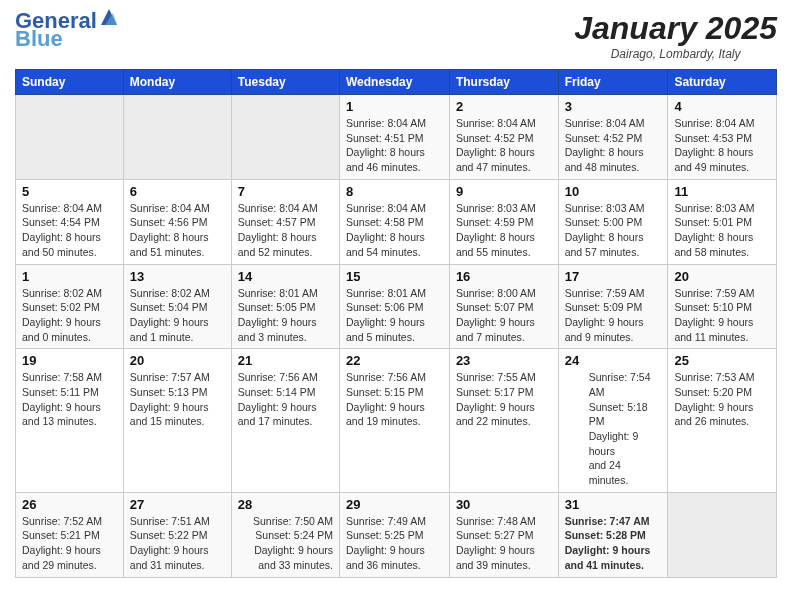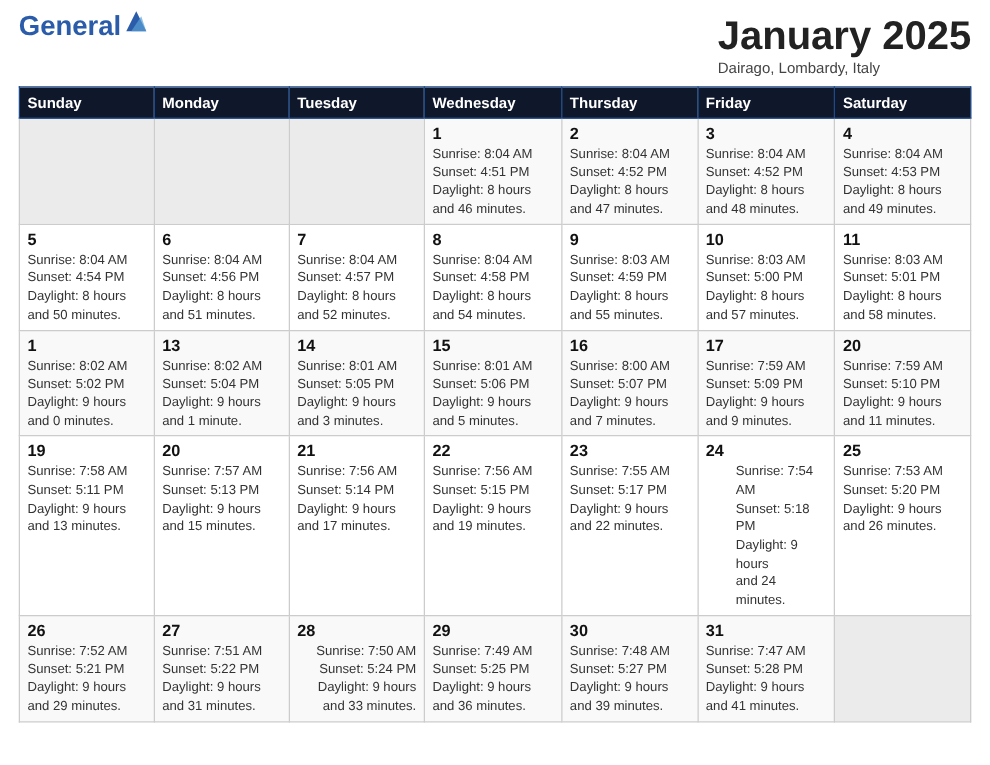--- a/index.html
+++ b/index.html
@@ -24,39 +24,40 @@
       display: flex;
       align-items: center;
     }
     .logo-text {
       font-size: 22px;
       font-weight: bold;
       color: #2a5caa;
       line-height: 1;
     }
     .title-block {
-      text-align: left;
+      text-align: center;
+      font-style: italic;
     }
     .title-block h1 {
       font-size: 32px;
       font-weight: bold;
       color: #222;
     }
     .title-block h2 {
       font-size: 12px;
       color: #444;
       font-weight: normal;
     }
     .calendar {
       width: 100%;
       border-collapse: collapse;
       font-size: 11px;
     }
     .calendar thead tr th {
-      background-color: #0f172a;
+      background-color: #1d4ed8;
       color: #fff;
       text-align: left;
       padding: 5px 6px;
       font-size: 12px;
       font-weight: bold;
       border: 1px solid #1e4a8a;
     }
     .calendar tbody tr td {
       vertical-align: top;
       padding: 4px 6px;
@@ -92,20 +93,23 @@
 <div class="page">
   <div class="header">
     <div class="logo">
       <div>
         <div style="display:flex;align-items:center;">
           <span class="logo-text">General</span>
           <svg width="20" height="20" viewBox="0 0 20 20" style="margin-left:2px;margin-top:-8px;">
             <polygon points="2,18 10,2 18,18" fill="#2a5caa"></polygon>
             <polygon points="6,18 14,6 18,18" fill="#5a9fd4" opacity="0.7"></polygon>
           </svg>
+        </div>
+        <div style="display:flex;align-items:center;margin-top:-4px;">
+          <span class="logo-text" style="color:#5a9fd4;">Blue</span>
         </div>
       </div>
     </div>
     <div class="title-block">
       <h1>January 2025</h1>
       <h2>Dairago, Lombardy, Italy</h2>
     </div>
   </div>
 
   <table class="calendar">
@@ -338,21 +342,21 @@
           </td>
           <td>
             <div class="day-number">30</div>
             <div class="day-info" style="white-space: pre-line;">Sunrise: 7:48 AM
 Sunset: 5:27 PM
 Daylight: 9 hours
 and 39 minutes.</div>
           </td>
           <td>
             <div class="day-number">31</div>
-            <div class="day-info" style="white-space: pre-line;">Sunrise: 7:47 AM
+            <div class="day-info" style="white-space: pre-line; font-weight: bold;">Sunrise: 7:47 AM
 Sunset: 5:28 PM
 Daylight: 9 hours
 and 41 minutes.</div>
           </td>
           <td class="empty-cell"></td>
         </tr>
       </tbody>
   </table>
 </div>
 

